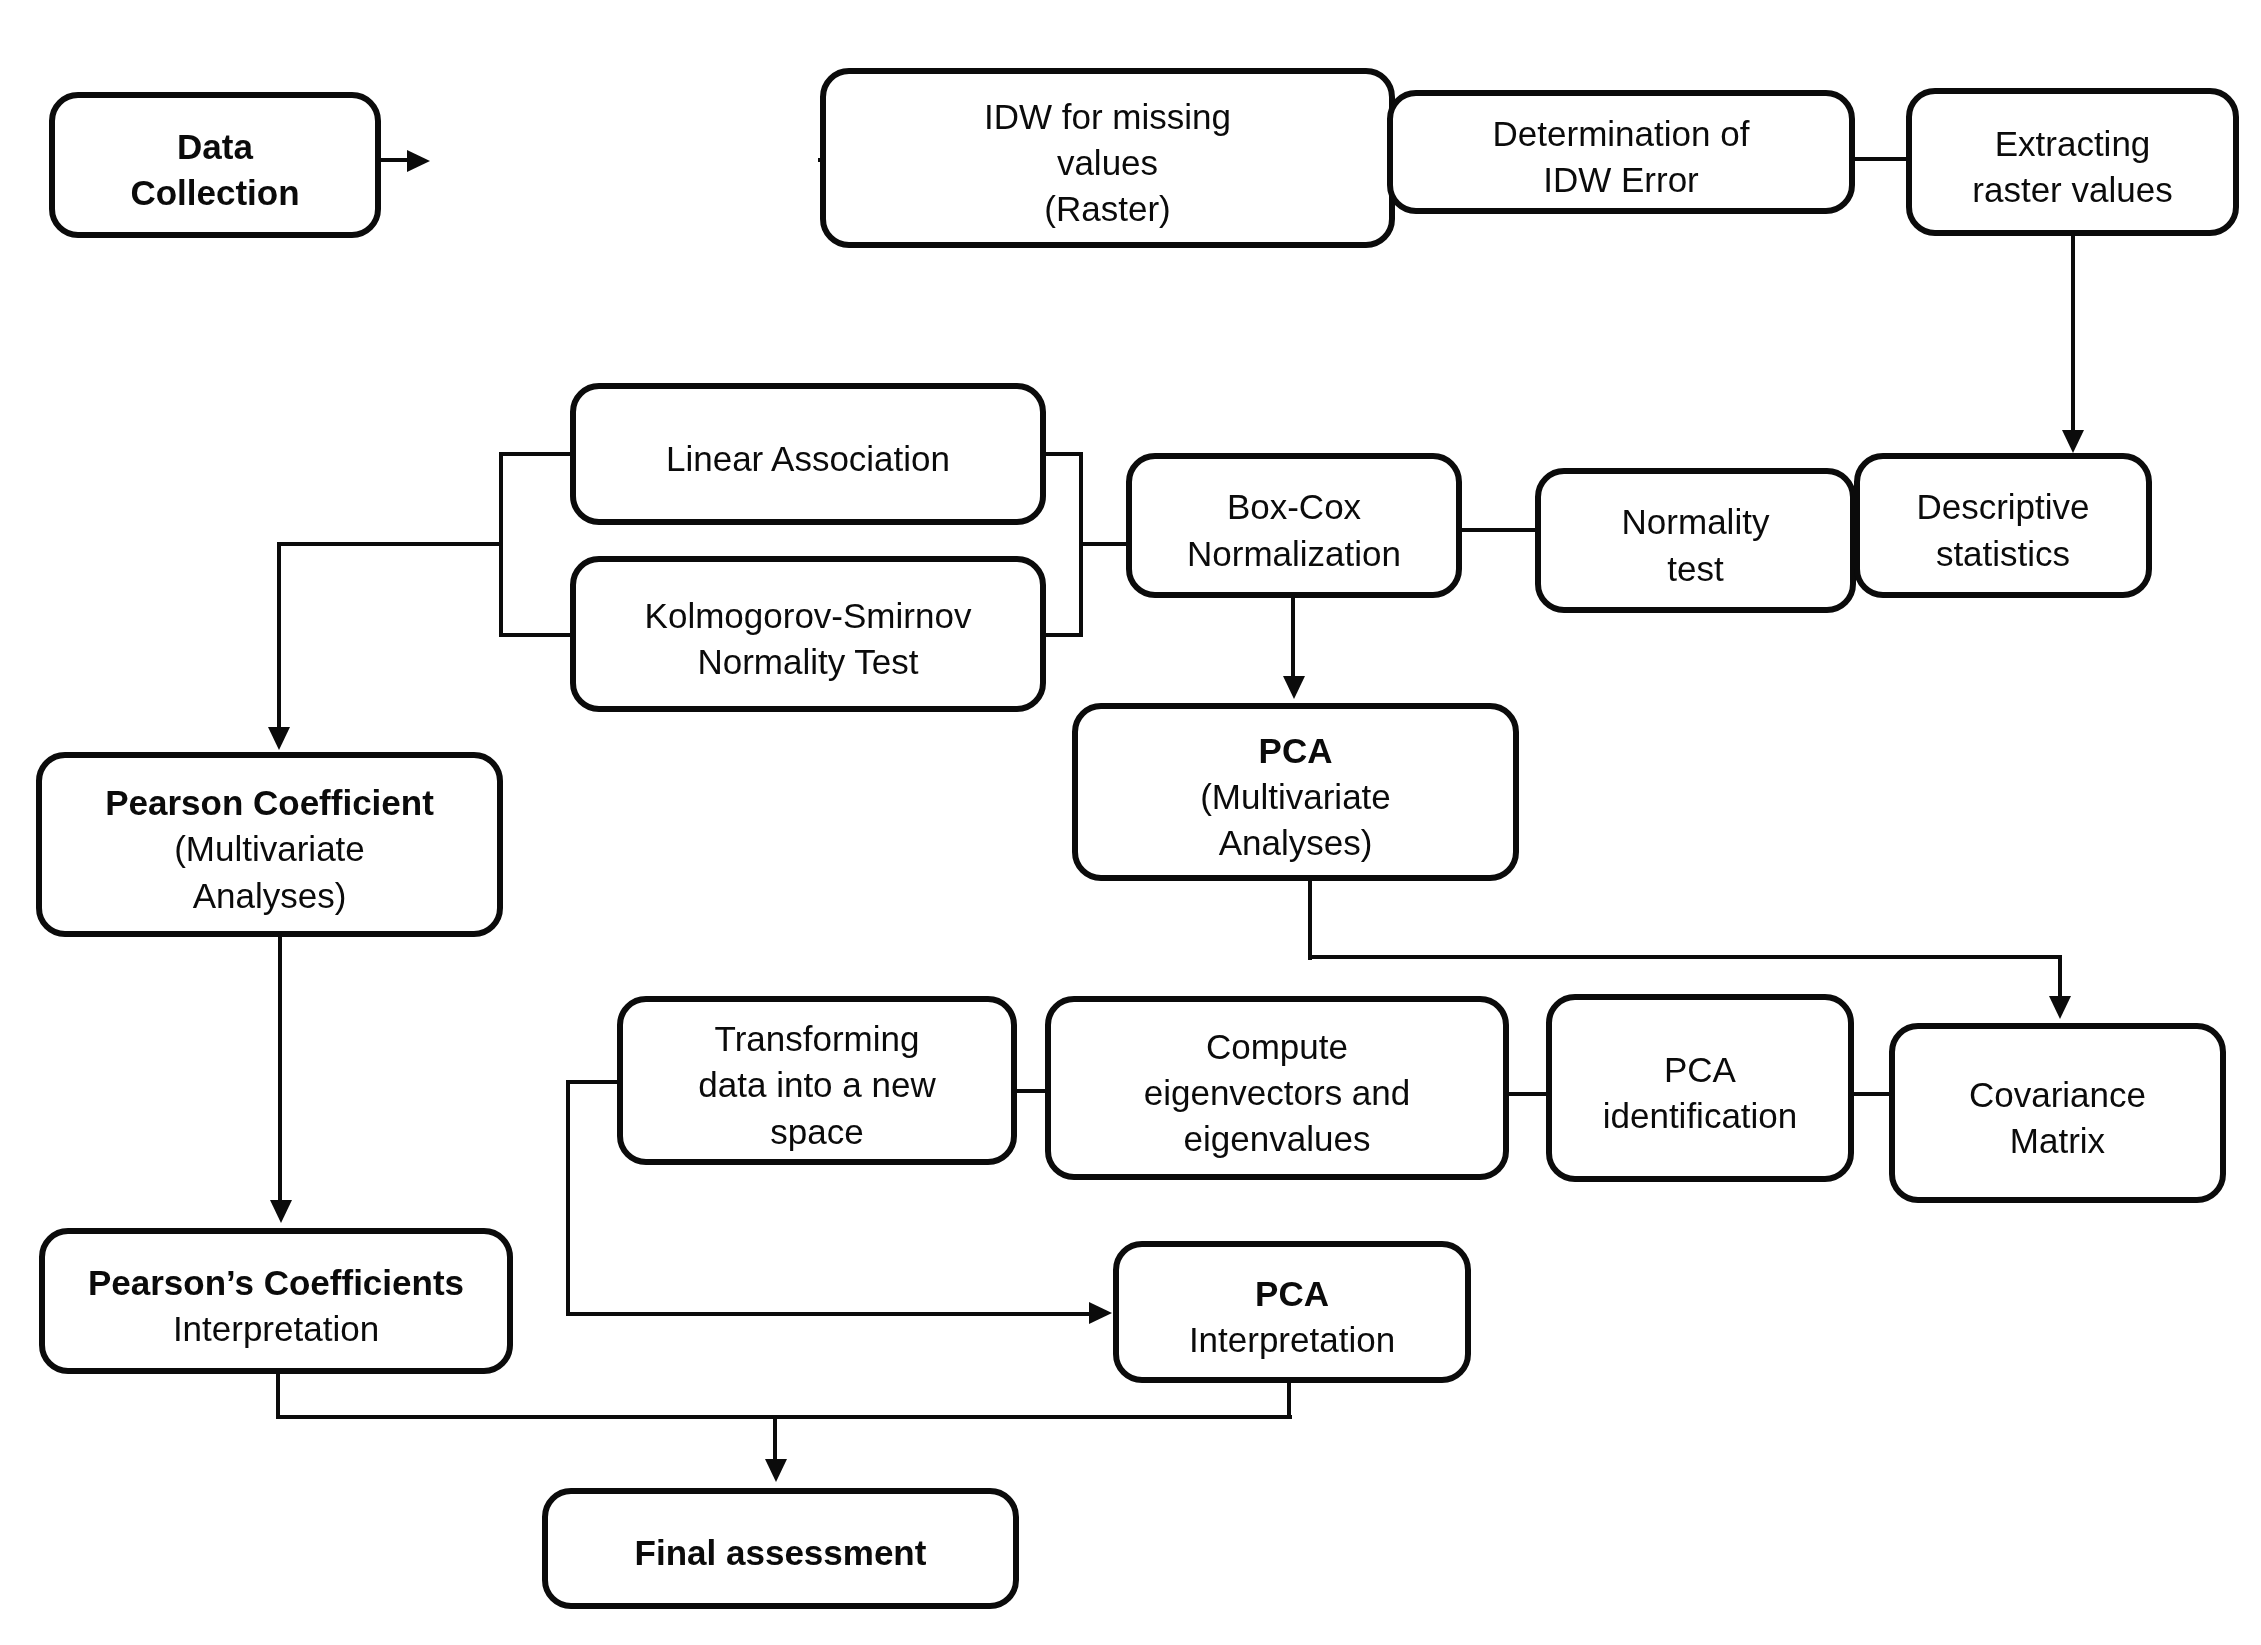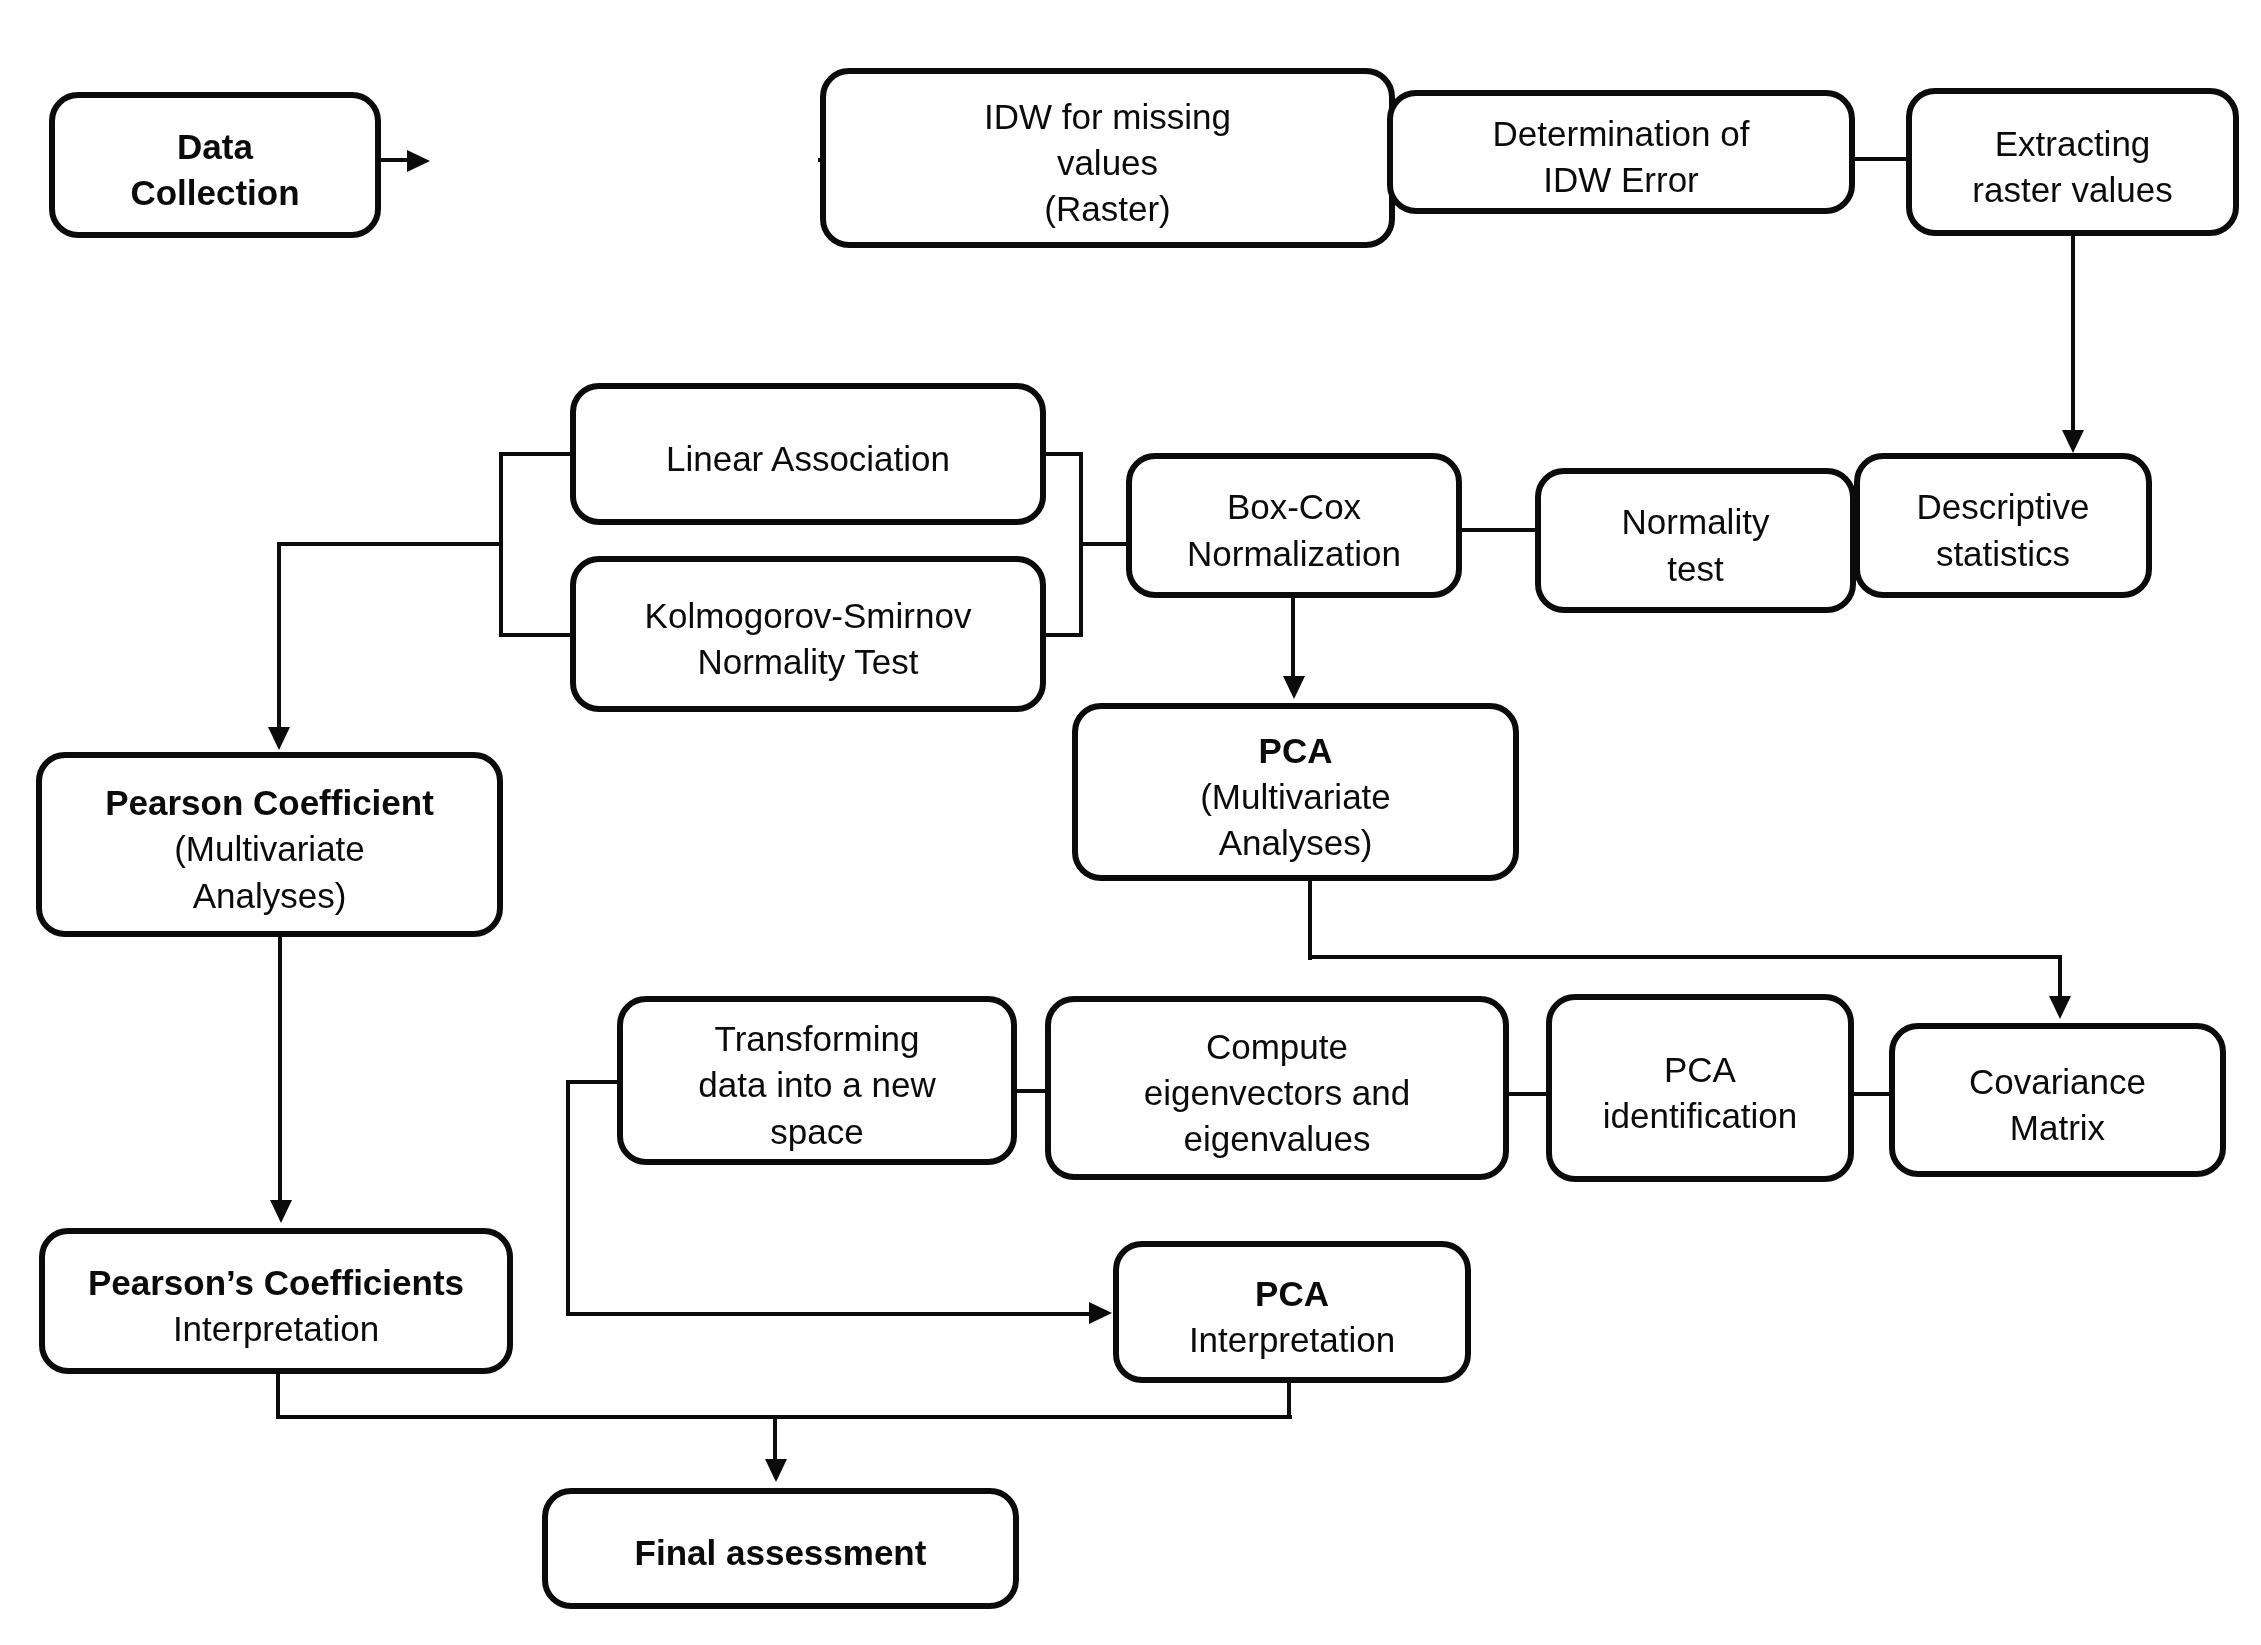--- a/index.html
+++ b/index.html
@@ -95,21 +95,21 @@
     <span class="tt"></span>
       <span class="tb">Compute
 eigenvectors and
 eigenvalues</span>
   </div>
   <div class="node" style="left:1546px;top:994px;width:308px;height:188px">
     <span class="tt"></span>
       <span class="tb">PCA
 identification</span>
   </div>
-  <div class="node" style="left:1889px;top:1023px;width:337px;height:154px">
+  <div class="node" style="left:1889px;top:1023px;width:337px;height:180px">
     <span class="tt"></span>
       <span class="tb">Covariance
 Matrix</span>
   </div>
 
   <div class="node" style="left:39px;top:1228px;width:474px;height:146px">
     <span class="tt">Pearson’s Coefficients</span>
       <span class="tb">Interpretation</span>
   </div>
   <div class="node" style="left:1113px;top:1241px;width:358px;height:142px">

